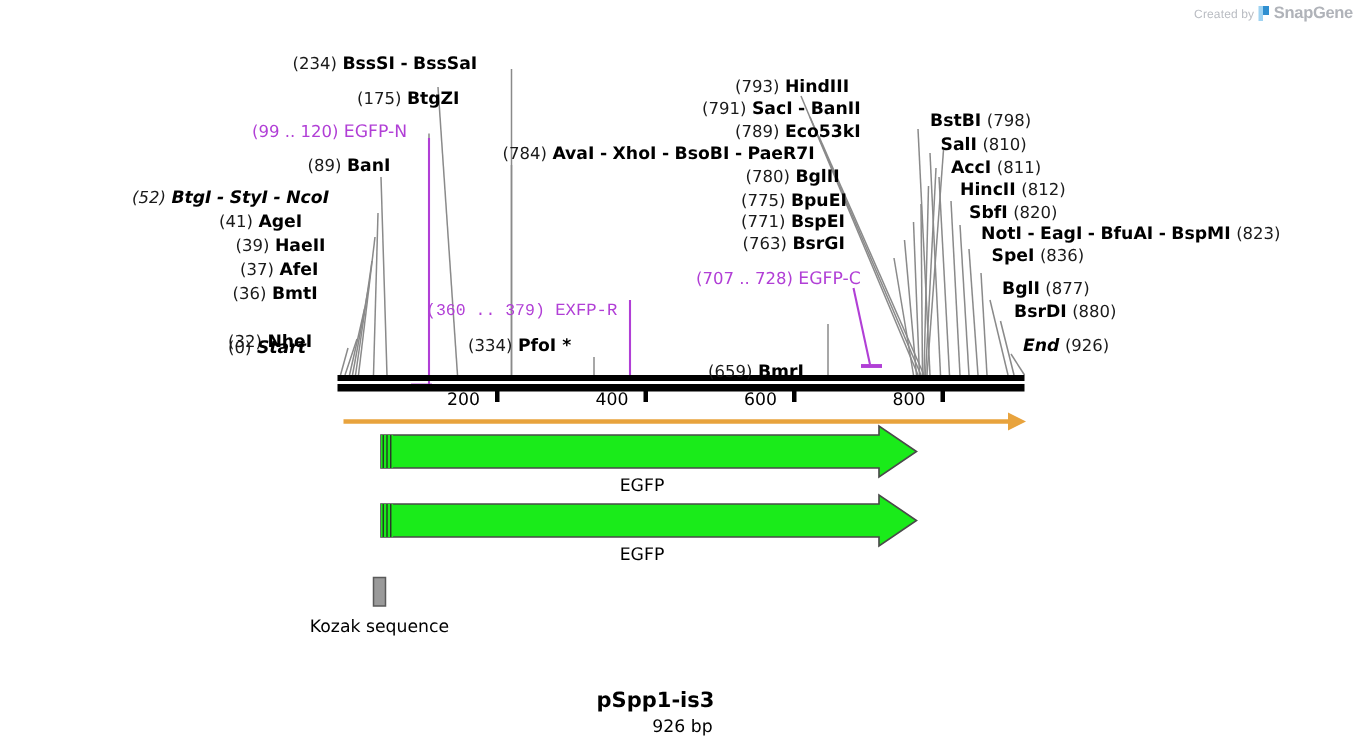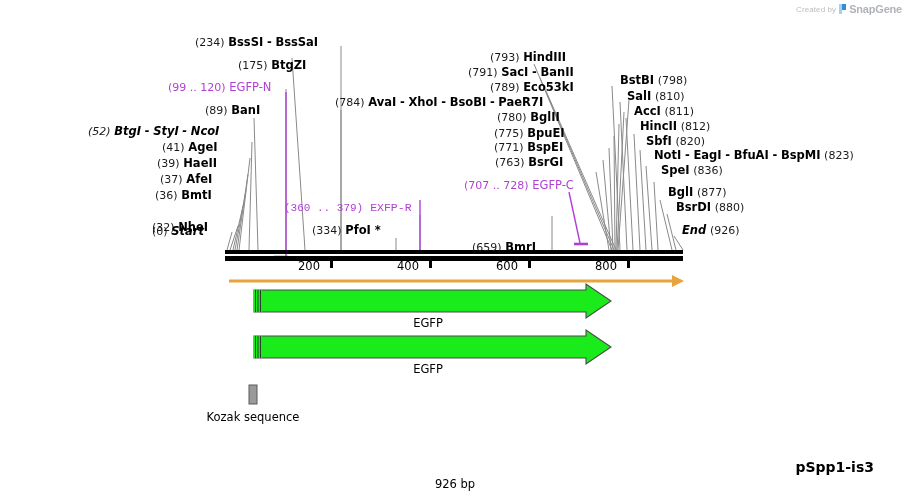--- a/index.html
+++ b/index.html
@@ -24,21 +24,21 @@
   .wmname{font-size:11px;color:#b0b3b9;font-weight:600;letter-spacing:-.2px;}
   .lbl{position:absolute;white-space:nowrap;font-size:11.5px;color:#000;}
   .pos{font-weight:400;color:#1a1a1a;font-size:11px;}
   .enz{font-weight:bold;color:#000;font-size:11.5px;}
   .dash{font-weight:bold;}
   .feat{color:#b13fd6;font-size:11.5px;}
   .featpos{color:#b13fd6;font-size:11px;}
   .term{font-weight:bold;font-style:italic;font-size:11.5px;}
   .ctr{position:absolute;white-space:nowrap;font-size:11.5px;color:#000;}
   .title{
-    position:absolute;width:874px;text-align:right;font-weight:bold;font-size:14px;color:#000;
+    position:absolute;width:874px;text-align:center;font-weight:bold;font-size:14px;color:#000;
   }
   .subtitle{
     position:absolute;width:910px;text-align:center;font-size:11.5px;color:#000;
   }
   .rtick{position:absolute;font-size:11.5px;color:#000;}
 </style>
 </head>
 <body>
 
 <div class="wm">
@@ -171,21 +171,21 @@
 
 <div class="lbl" style="left:88px;top:124px;font-style:italic;">
   <span class="pos">(52)</span>
   <span class="enz">BtgI</span>
   <span class="dash">-</span>
   <span class="enz">StyI</span>
   <span class="dash">-</span>
   <span class="enz">NcoI</span>
 </div>
 
-<div class="lbl" style="left:162px;top:140px;">
+<div class="lbl" style="left:146px;top:140px;">
   <span class="pos">(41)</span>
   <span class="enz">AgeI</span>
 </div>
 
 <div class="lbl" style="left:157px;top:156px;">
   <span class="pos">(39)</span>
   <span class="enz">HaeII</span>
 </div>
 
 <div class="lbl" style="left:160px;top:172px;">

